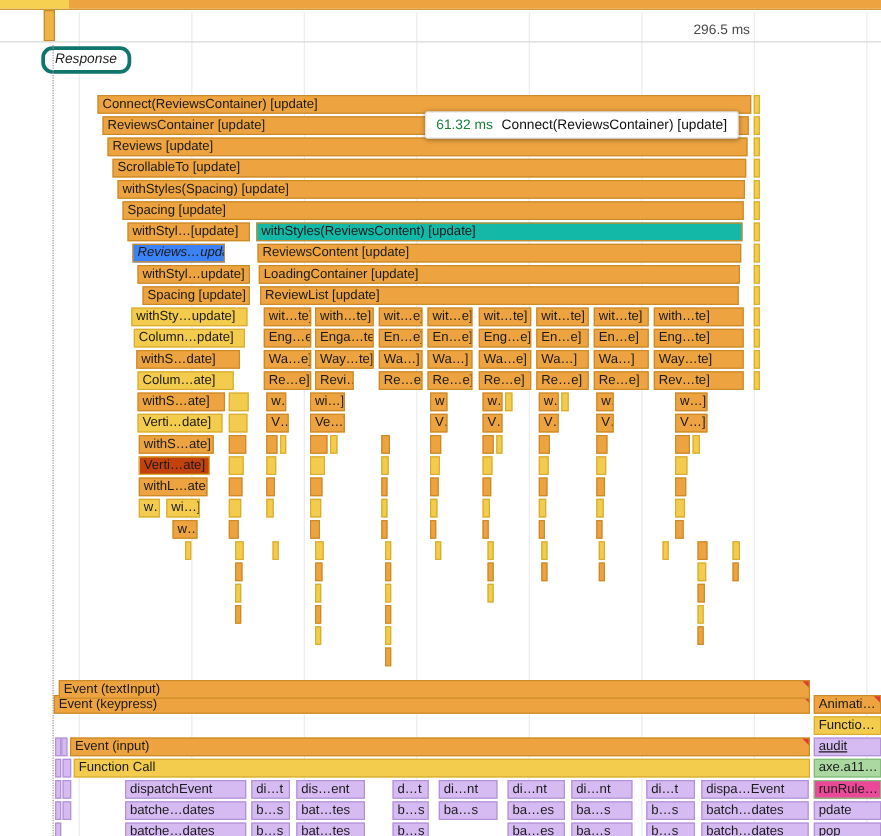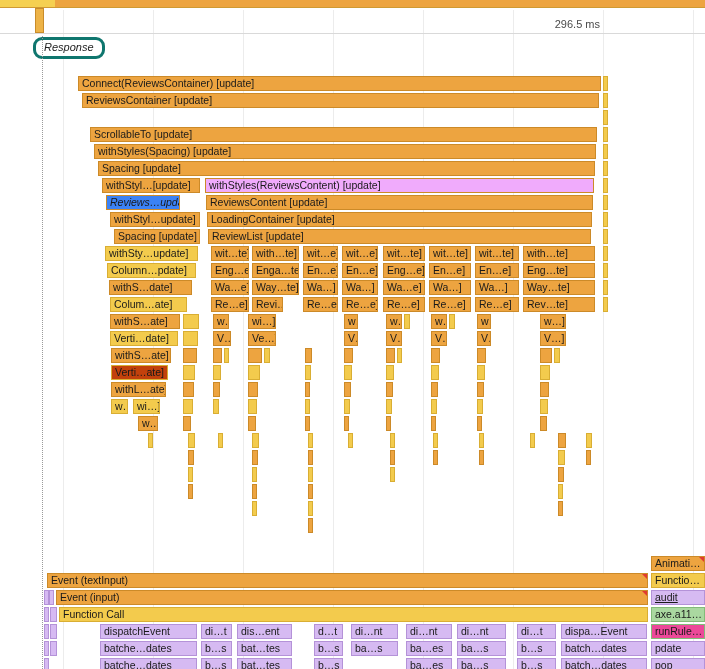--- a/index.html
+++ b/index.html
@@ -45,29 +45,30 @@
   <div class="sel"></div>
   <div class="rsep"></div>
   <div class="rlabel">296.5 ms</div>
   <div class="pill">Response</div>
   <div class="dotline"></div>
   <div id="bars">
       <div class="bar" style="left: 78px; top: 76px; width: 523px; background: rgb(237, 164, 64); border-color: rgb(204, 138, 40);"><span class="bl">Connect(ReviewsContainer) [update]</span></div>
       <div class="bar" style="left: 603px; top: 76px; width: 4px; background: rgb(243, 203, 77); border-color: rgb(217, 174, 51);"></div>
       <div class="bar" style="left: 82px; top: 93px; width: 517px; background: rgb(237, 164, 64); border-color: rgb(204, 138, 40);"><span class="bl">ReviewsContainer [update]</span></div>
       <div class="bar" style="left: 603px; top: 93px; width: 4px; background: rgb(243, 203, 77); border-color: rgb(217, 174, 51);"></div>
+      <div class="bar" style="left: 86px; top: 110px; width: 512px; background: rgb(237, 164, 64); border-color: rgb(204, 138, 40);"><span class="bl">Reviews [update]</span></div>
       <div class="bar" style="left: 603px; top: 110px; width: 4px; background: rgb(243, 203, 77); border-color: rgb(217, 174, 51);"></div>
       <div class="bar" style="left: 90px; top: 127px; width: 507px; background: rgb(237, 164, 64); border-color: rgb(204, 138, 40);"><span class="bl">ScrollableTo [update]</span></div>
       <div class="bar" style="left: 603px; top: 127px; width: 4px; background: rgb(243, 203, 77); border-color: rgb(217, 174, 51);"></div>
       <div class="bar" style="left: 94px; top: 144px; width: 502px; background: rgb(237, 164, 64); border-color: rgb(204, 138, 40);"><span class="bl">withStyles(Spacing) [update]</span></div>
       <div class="bar" style="left: 603px; top: 144px; width: 4px; background: rgb(243, 203, 77); border-color: rgb(217, 174, 51);"></div>
       <div class="bar" style="left: 98px; top: 161px; width: 497px; background: rgb(237, 164, 64); border-color: rgb(204, 138, 40);"><span class="bl">Spacing [update]</span></div>
       <div class="bar" style="left: 603px; top: 161px; width: 4px; background: rgb(243, 203, 77); border-color: rgb(217, 174, 51);"></div>
       <div class="bar" style="left: 102px; top: 178px; width: 98px; background: rgb(237, 164, 64); border-color: rgb(204, 138, 40);"><span class="bl">withStyl…[update]</span></div>
-      <div class="bar" style="left: 205px; top: 178px; width: 389px; background: #f0abfc; border-color: rgb(204, 138, 40);"><span class="bl">withStyles(ReviewsContent) [update]</span></div>
+      <div class="bar" style="left: 205px; top: 178px; width: 389px; background: #14b8a6; border-color: rgb(204, 138, 40);"><span class="bl">withStyles(ReviewsContent) [update]</span></div>
       <div class="bar" style="left: 603px; top: 178px; width: 4px; background: rgb(243, 203, 77); border-color: rgb(217, 174, 51);"></div>
       <div class="bar" style="left: 106px; top: 195px; width: 74px; background: #3b82f6; border-color: rgb(204, 138, 40); font-style: italic;"><span class="bl">Reviews…update]</span></div>
       <div class="bar" style="left: 206px; top: 195px; width: 387px; background: rgb(237, 164, 64); border-color: rgb(204, 138, 40);"><span class="bl">ReviewsContent [update]</span></div>
       <div class="bar" style="left: 603px; top: 195px; width: 4px; background: rgb(243, 203, 77); border-color: rgb(217, 174, 51);"></div>
       <div class="bar" style="left: 110px; top: 212px; width: 90px; background: rgb(237, 164, 64); border-color: rgb(204, 138, 40);"><span class="bl">withStyl…update]</span></div>
       <div class="bar" style="left: 207px; top: 212px; width: 385px; background: rgb(237, 164, 64); border-color: rgb(204, 138, 40);"><span class="bl">LoadingContainer [update]</span></div>
       <div class="bar" style="left: 603px; top: 212px; width: 4px; background: rgb(243, 203, 77); border-color: rgb(217, 174, 51);"></div>
       <div class="bar" style="left: 114px; top: 229px; width: 86px; background: rgb(237, 164, 64); border-color: rgb(204, 138, 40);"><span class="bl">Spacing [update]</span></div>
       <div class="bar" style="left: 208px; top: 229px; width: 383px; background: rgb(237, 164, 64); border-color: rgb(204, 138, 40);"><span class="bl">ReviewList [update]</span></div>
       <div class="bar" style="left: 603px; top: 229px; width: 4px; background: rgb(243, 203, 77); border-color: rgb(217, 174, 51);"></div>
@@ -211,22 +212,23 @@
       <div class="bar" style="left: 390px; top: 467px; width: 4px; background: rgb(243, 203, 77); border-color: rgb(217, 174, 51);"></div>
       <div class="bar" style="left: 558px; top: 467px; width: 6px; background: rgb(237, 164, 64); border-color: rgb(204, 138, 40);"></div>
       <div class="bar" style="left: 188px; top: 484px; width: 4px; background: rgb(237, 164, 64); border-color: rgb(204, 138, 40);"></div>
       <div class="bar" style="left: 252px; top: 484px; width: 4px; background: rgb(237, 164, 64); border-color: rgb(204, 138, 40);"></div>
       <div class="bar" style="left: 308px; top: 484px; width: 4px; background: rgb(237, 164, 64); border-color: rgb(204, 138, 40);"></div>
       <div class="bar" style="left: 558px; top: 484px; width: 5px; background: rgb(243, 203, 77); border-color: rgb(217, 174, 51);"></div>
       <div class="bar" style="left: 252px; top: 501px; width: 4px; background: rgb(243, 203, 77); border-color: rgb(217, 174, 51);"></div>
       <div class="bar" style="left: 308px; top: 501px; width: 4px; background: rgb(243, 203, 77); border-color: rgb(217, 174, 51);"></div>
       <div class="bar" style="left: 558px; top: 501px; width: 4px; background: rgb(237, 164, 64); border-color: rgb(204, 138, 40);"></div>
       <div class="bar" style="left: 308px; top: 518px; width: 4px; background: rgb(237, 164, 64); border-color: rgb(204, 138, 40);"></div>
+      <div class="bar" style="left: 43px; top: 556px; width: 605px; background: rgb(237, 164, 64); border-color: rgb(204, 138, 40);"><span class="bl">Event (keypress)</span><span class="tri" style="border-top-color: rgb(225, 59, 48);"></span></div>
       <div class="bar" style="left: 651px; top: 556px; width: 54px; background: rgb(237, 164, 64); border-color: rgb(204, 138, 40);"><span class="bl">Animati…</span><span class="tri" style="border-top-color: rgb(225, 59, 48);"></span></div>
-      <div class="bar" style="left: 47px; top: 573px; width: 601px; background: rgb(237, 164, 64); border-color: rgb(204, 138, 40);"><span class="bl">Event (textInput)</span><span class="tri" style="border-top-color: rgb(225, 59, 48);"></span></div>
+      <div class="bar" style="left: 47px; top: 544px; width: 601px; background: rgb(237, 164, 64); border-color: rgb(204, 138, 40);"><span class="bl">Event (textInput)</span><span class="tri" style="border-top-color: rgb(225, 59, 48);"></span></div>
       <div class="bar" style="left: 651px; top: 573px; width: 54px; background: rgb(243, 203, 77); border-color: rgb(217, 174, 51);"><span class="bl">Functio…</span></div>
       <div class="bar" style="left: 44px; top: 590px; width: 4px; background: rgb(214, 186, 242); border-color: rgb(180, 146, 216);"></div>
       <div class="bar" style="left: 49px; top: 590px; width: 5px; background: rgb(214, 186, 242); border-color: rgb(180, 146, 216);"></div>
       <div class="bar" style="left: 56px; top: 590px; width: 592px; background: rgb(237, 164, 64); border-color: rgb(204, 138, 40);"><span class="bl">Event (input)</span><span class="tri" style="border-top-color: rgb(225, 59, 48);"></span></div>
       <div class="bar" style="left: 651px; top: 590px; width: 54px; background: rgb(214, 186, 242); border-color: rgb(180, 146, 216); text-decoration: underline;"><span class="bl">audit</span></div>
       <div class="bar" style="left: 44px; top: 607px; width: 5px; background: rgb(214, 186, 242); border-color: rgb(180, 146, 216);"></div>
       <div class="bar" style="left: 50px; top: 607px; width: 7px; background: rgb(214, 186, 242); border-color: rgb(180, 146, 216);"></div>
       <div class="bar" style="left: 59px; top: 607px; width: 589px; background: rgb(243, 203, 77); border-color: rgb(217, 174, 51);"><span class="bl">Function Call</span></div>
       <div class="bar" style="left: 651px; top: 607px; width: 54px; background: rgb(170, 216, 160); border-color: rgb(131, 187, 121);"><span class="bl">axe.a11…</span></div>
       <div class="bar" style="left: 44px; top: 624px; width: 5px; background: rgb(214, 186, 242); border-color: rgb(180, 146, 216);"></div>
@@ -257,13 +259,16 @@
       <div class="bar" style="left: 100px; top: 658px; width: 97px; background: rgb(214, 186, 242); border-color: rgb(180, 146, 216);"><span class="bl">batche…dates</span></div>
       <div class="bar" style="left: 201px; top: 658px; width: 31px; background: rgb(214, 186, 242); border-color: rgb(180, 146, 216);"><span class="bl">b…s</span></div>
       <div class="bar" style="left: 237px; top: 658px; width: 55px; background: rgb(214, 186, 242); border-color: rgb(180, 146, 216);"><span class="bl">bat…tes</span></div>
       <div class="bar" style="left: 314px; top: 658px; width: 29px; background: rgb(214, 186, 242); border-color: rgb(180, 146, 216);"><span class="bl">b…s</span></div>
       <div class="bar" style="left: 406px; top: 658px; width: 46px; background: rgb(214, 186, 242); border-color: rgb(180, 146, 216);"><span class="bl">ba…es</span></div>
       <div class="bar" style="left: 457px; top: 658px; width: 49px; background: rgb(214, 186, 242); border-color: rgb(180, 146, 216);"><span class="bl">ba…s</span></div>
       <div class="bar" style="left: 517px; top: 658px; width: 39px; background: rgb(214, 186, 242); border-color: rgb(180, 146, 216);"><span class="bl">b…s</span></div>
       <div class="bar" style="left: 561px; top: 658px; width: 86px; background: rgb(214, 186, 242); border-color: rgb(180, 146, 216);"><span class="bl">batch…dates</span></div>
       <div class="bar" style="left: 651px; top: 658px; width: 54px; background: rgb(214, 186, 242); border-color: rgb(180, 146, 216);"><span class="bl">pop</span></div>
     </div>
+  <div class="tooltip">
+    <span class="ttime" style="color: rgb(24, 128, 56);">61.32 ms</span><span class="ttitle">Connect(ReviewsContainer) [update]</span>
+  </div>
 </div>
 
 </body></html>

